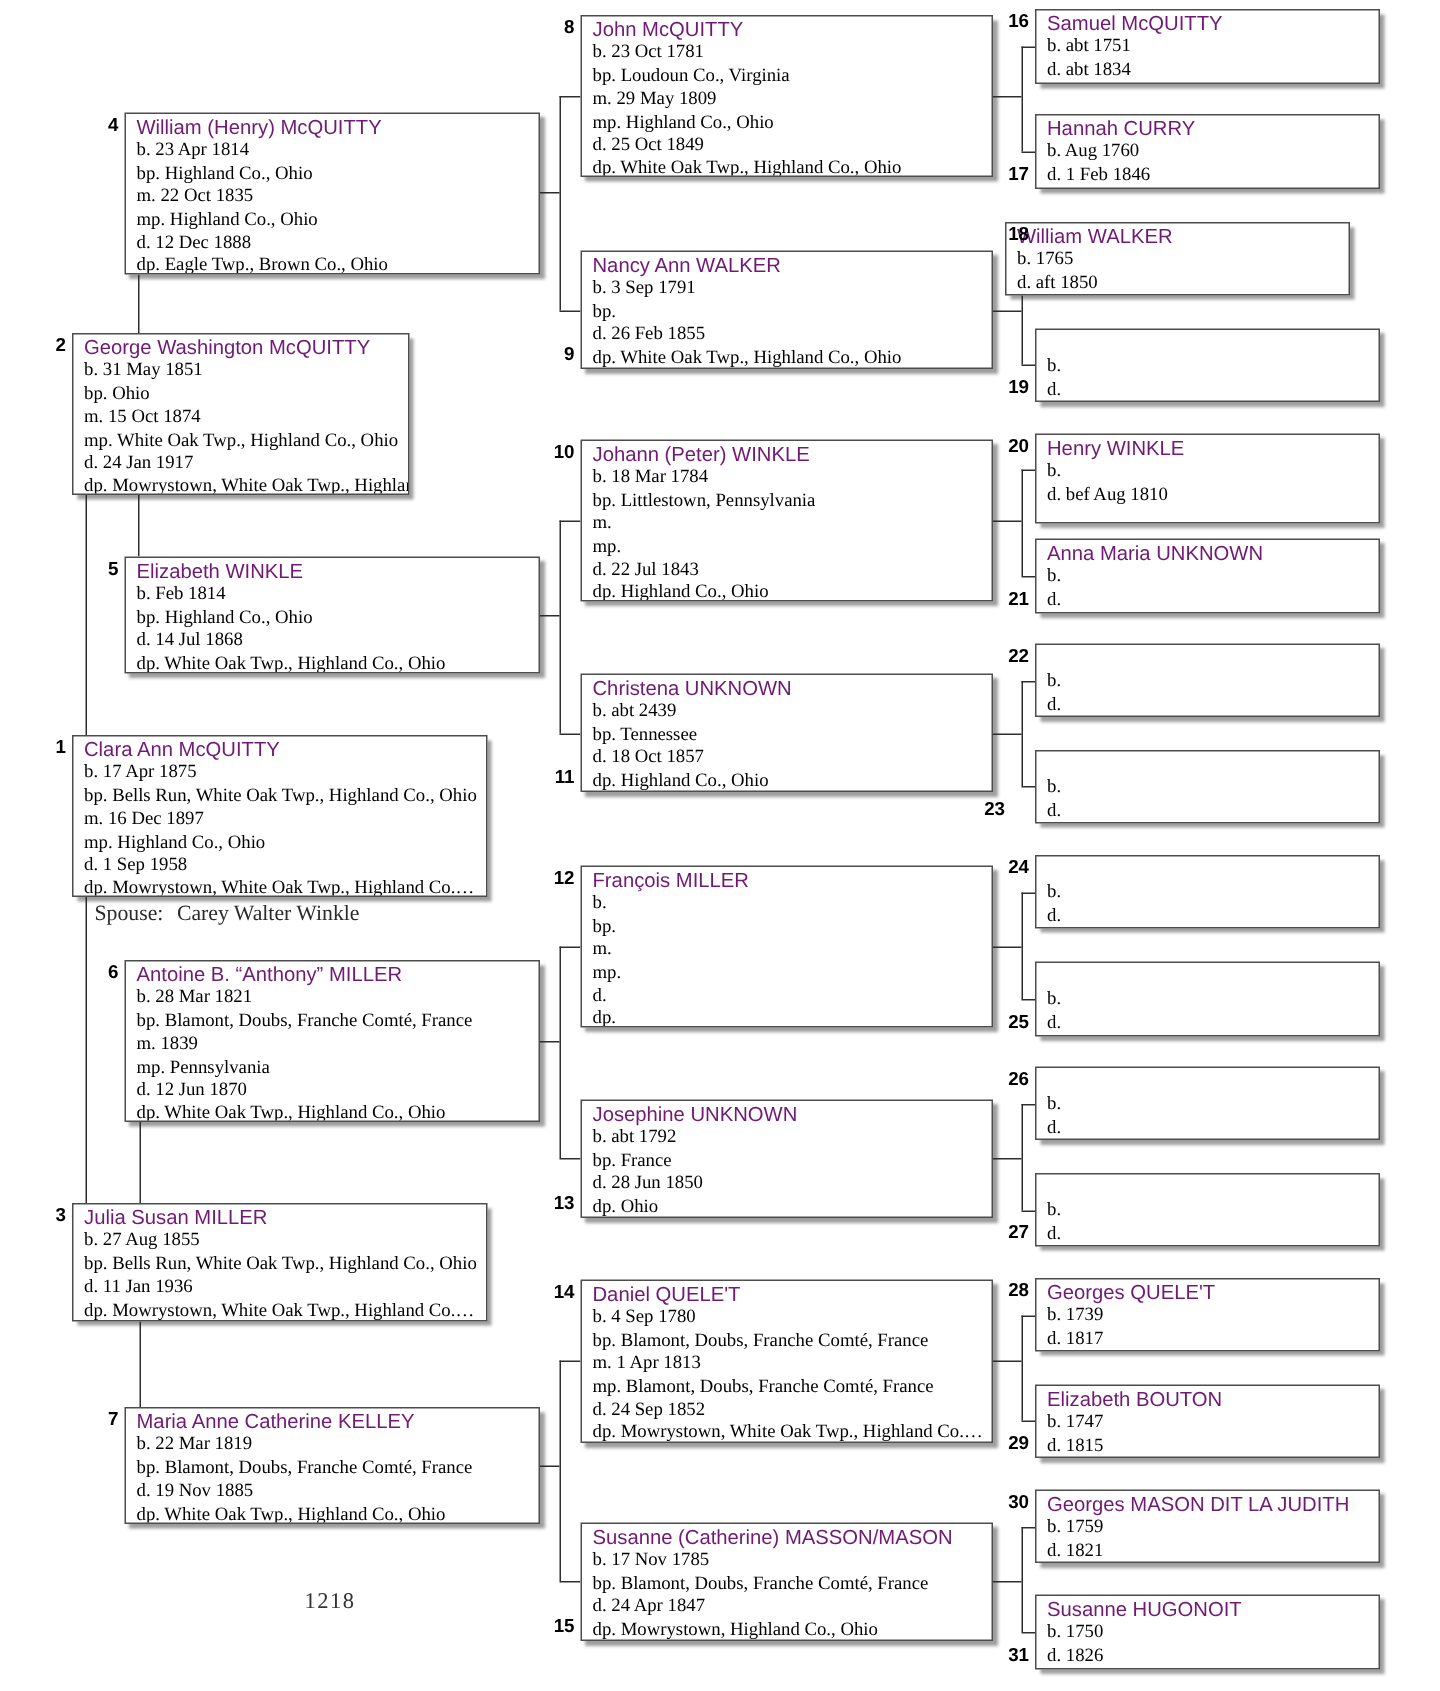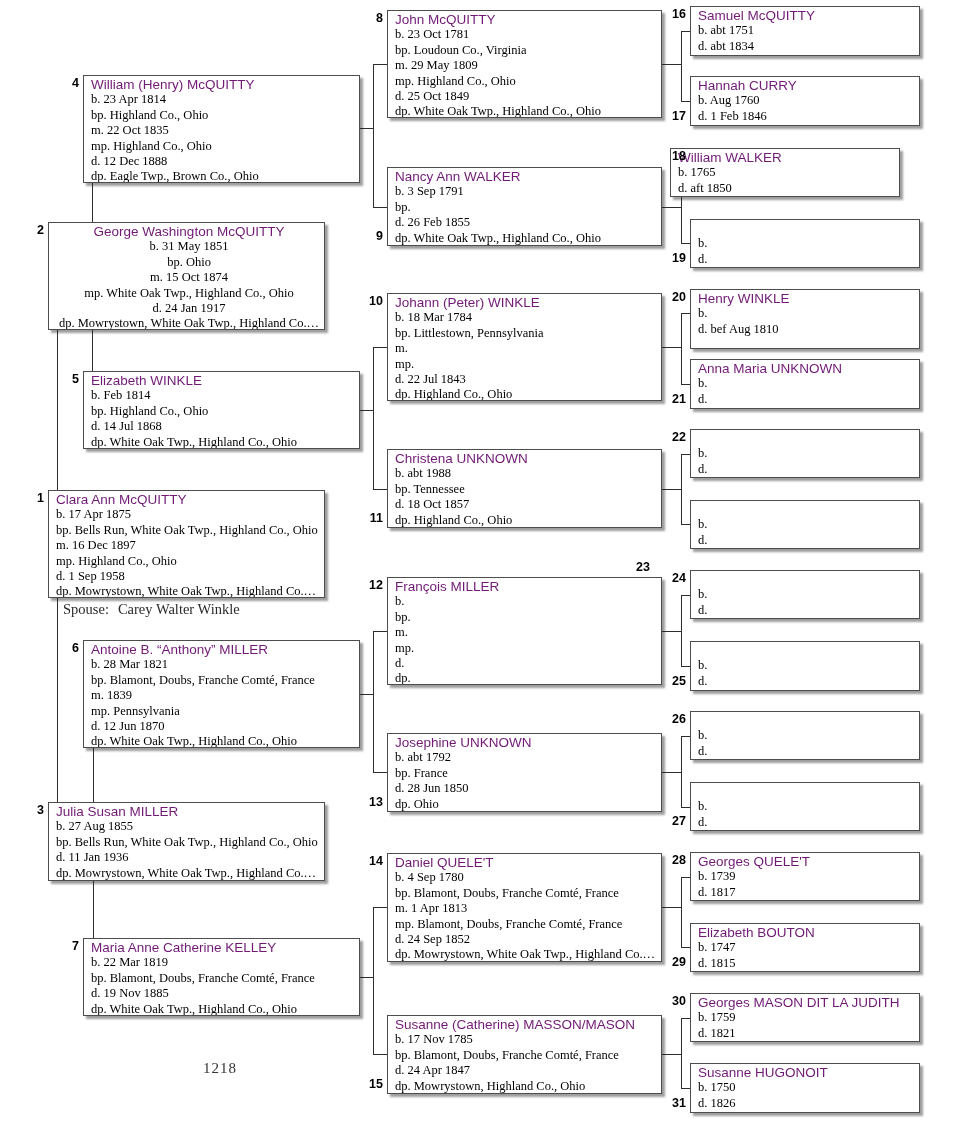--- a/index.html
+++ b/index.html
@@ -100,21 +100,21 @@
       <div class="person-box" style="left: 48px; top: 490px; width: 277px; height: 108px;">
         <div class="person-name">Clara Ann McQUITTY</div>
         <div class="person-detail">b. 17 Apr 1875</div>
         <div class="person-detail">bp. Bells Run, White Oak Twp., Highland Co., Ohio</div>
         <div class="person-detail">m. 16 Dec 1897</div>
         <div class="person-detail">mp. Highland Co., Ohio</div>
         <div class="person-detail">d. 1 Sep 1958</div>
         <div class="person-detail">dp. Mowrystown, White Oak Twp., Highland Co.…</div>
       </div>
       <div class="person-number" style="left: 14px; top: 223px;">2</div>
-      <div class="person-box" style="left: 48px; top: 222px; width: 277px; height: 108px; text-align: center;">
+      <div class="person-box" style="left: 48px; top: 222px; width: 225px; height: 108px;">
         <div class="person-name">George Washington McQUITTY</div>
         <div class="person-detail">b. 31 May 1851</div>
         <div class="person-detail">bp. Ohio</div>
         <div class="person-detail">m. 15 Oct 1874</div>
         <div class="person-detail">mp. White Oak Twp., Highland Co., Ohio</div>
         <div class="person-detail">d. 24 Jan 1917</div>
         <div class="person-detail">dp. Mowrystown, White Oak Twp., Highland Co.…</div>
       </div>
       <div class="person-number" style="left: 14px; top: 803px;">3</div>
       <div class="person-box" style="left: 48px; top: 802px; width: 277px; height: 79px;">
@@ -184,21 +184,21 @@
         <div class="person-detail">b. 18 Mar 1784</div>
         <div class="person-detail">bp. Littlestown, Pennsylvania</div>
         <div class="person-detail">m.</div>
         <div class="person-detail">mp.</div>
         <div class="person-detail">d. 22 Jul 1843</div>
         <div class="person-detail">dp. Highland Co., Ohio</div>
       </div>
       <div class="person-number" style="left: 353px; top: 511px;">11</div>
       <div class="person-box" style="left: 387px; top: 449px; width: 275px; height: 79px;">
         <div class="person-name">Christena UNKNOWN</div>
-        <div class="person-detail">b. abt 1988</div>
+        <div class="person-detail">b. abt 2439</div>
         <div class="person-detail">bp. Tennessee</div>
         <div class="person-detail">d. 18 Oct 1857</div>
         <div class="person-detail">dp. Highland Co., Ohio</div>
       </div>
       <div class="person-number" style="left: 353px; top: 578px;">12</div>
       <div class="person-box" style="left: 387px; top: 577px; width: 275px; height: 108px;">
         <div class="person-name">François MILLER</div>
         <div class="person-detail">b.</div>
         <div class="person-detail">bp.</div>
         <div class="person-detail">m.</div>
@@ -267,21 +267,21 @@
         <div class="person-name">Anna Maria UNKNOWN</div>
         <div class="person-detail">b.</div>
         <div class="person-detail">d.</div>
       </div>
       <div class="person-number" style="left: 656px; top: 430px;">22</div>
       <div class="person-box" style="left: 690px; top: 429px; width: 230px; height: 49px;">
         <div class="person-name"></div>
         <div class="person-detail">b.</div>
         <div class="person-detail">d.</div>
       </div>
-      <div class="person-number" style="left: 620px; top: 532px; margin-top: 28px;">23</div>
+      <div class="person-number" style="left: 640px; top: 532px;">23</div>
       <div class="person-box" style="left: 690px; top: 500px; width: 230px; height: 49px;">
         <div class="person-name"></div>
         <div class="person-detail">b.</div>
         <div class="person-detail">d.</div>
       </div>
       <div class="person-number" style="left: 656px; top: 571px;">24</div>
       <div class="person-box" style="left: 690px; top: 570px; width: 230px; height: 49px;">
         <div class="person-name"></div>
         <div class="person-detail">b.</div>
         <div class="person-detail">d.</div>

